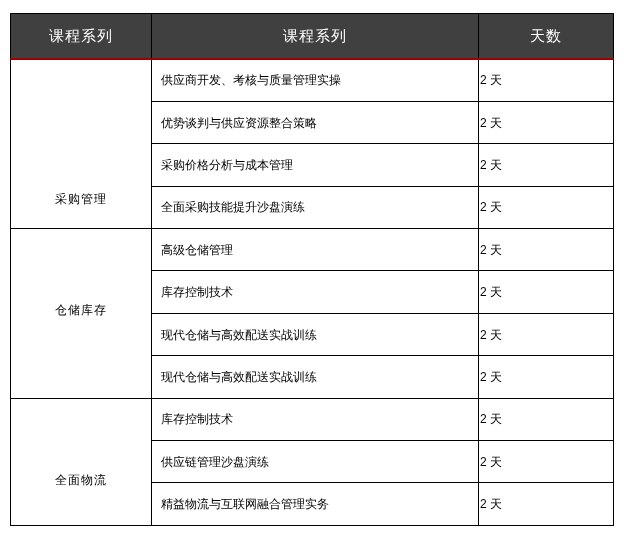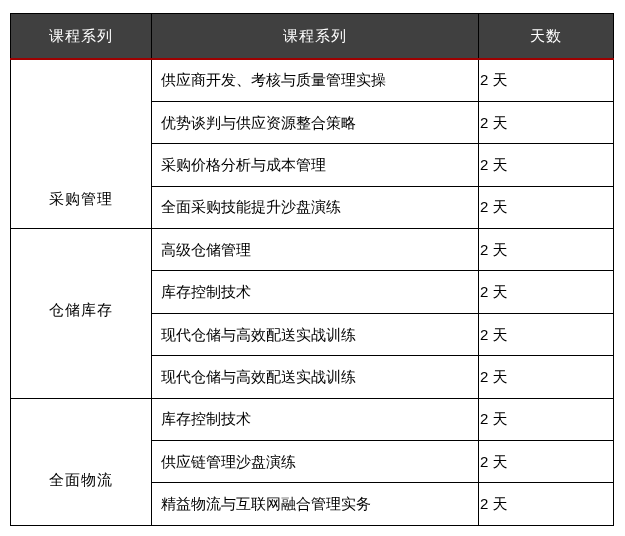--- a/index.html
+++ b/index.html
@@ -37,21 +37,21 @@
     font-weight: normal;
     text-align: center;
     border: 1px solid #000000;
     border-bottom: 2px solid #9e0000;
     letter-spacing: 1px;
     font-family: Liberation Serif, serif;
   }
 
   table.course-table td {
     border: 1px solid #000000;
-    font-size: 15px;
+    font-size: 12px;
     color: #000000;
     line-height: 20px;
     background: #ffffff;
   }
   tr.body-row { height: 42.4px; }
 
   td.topic-cell {
     text-align: left;
     padding: 0 6px 0 9px;
     vertical-align: middle;

